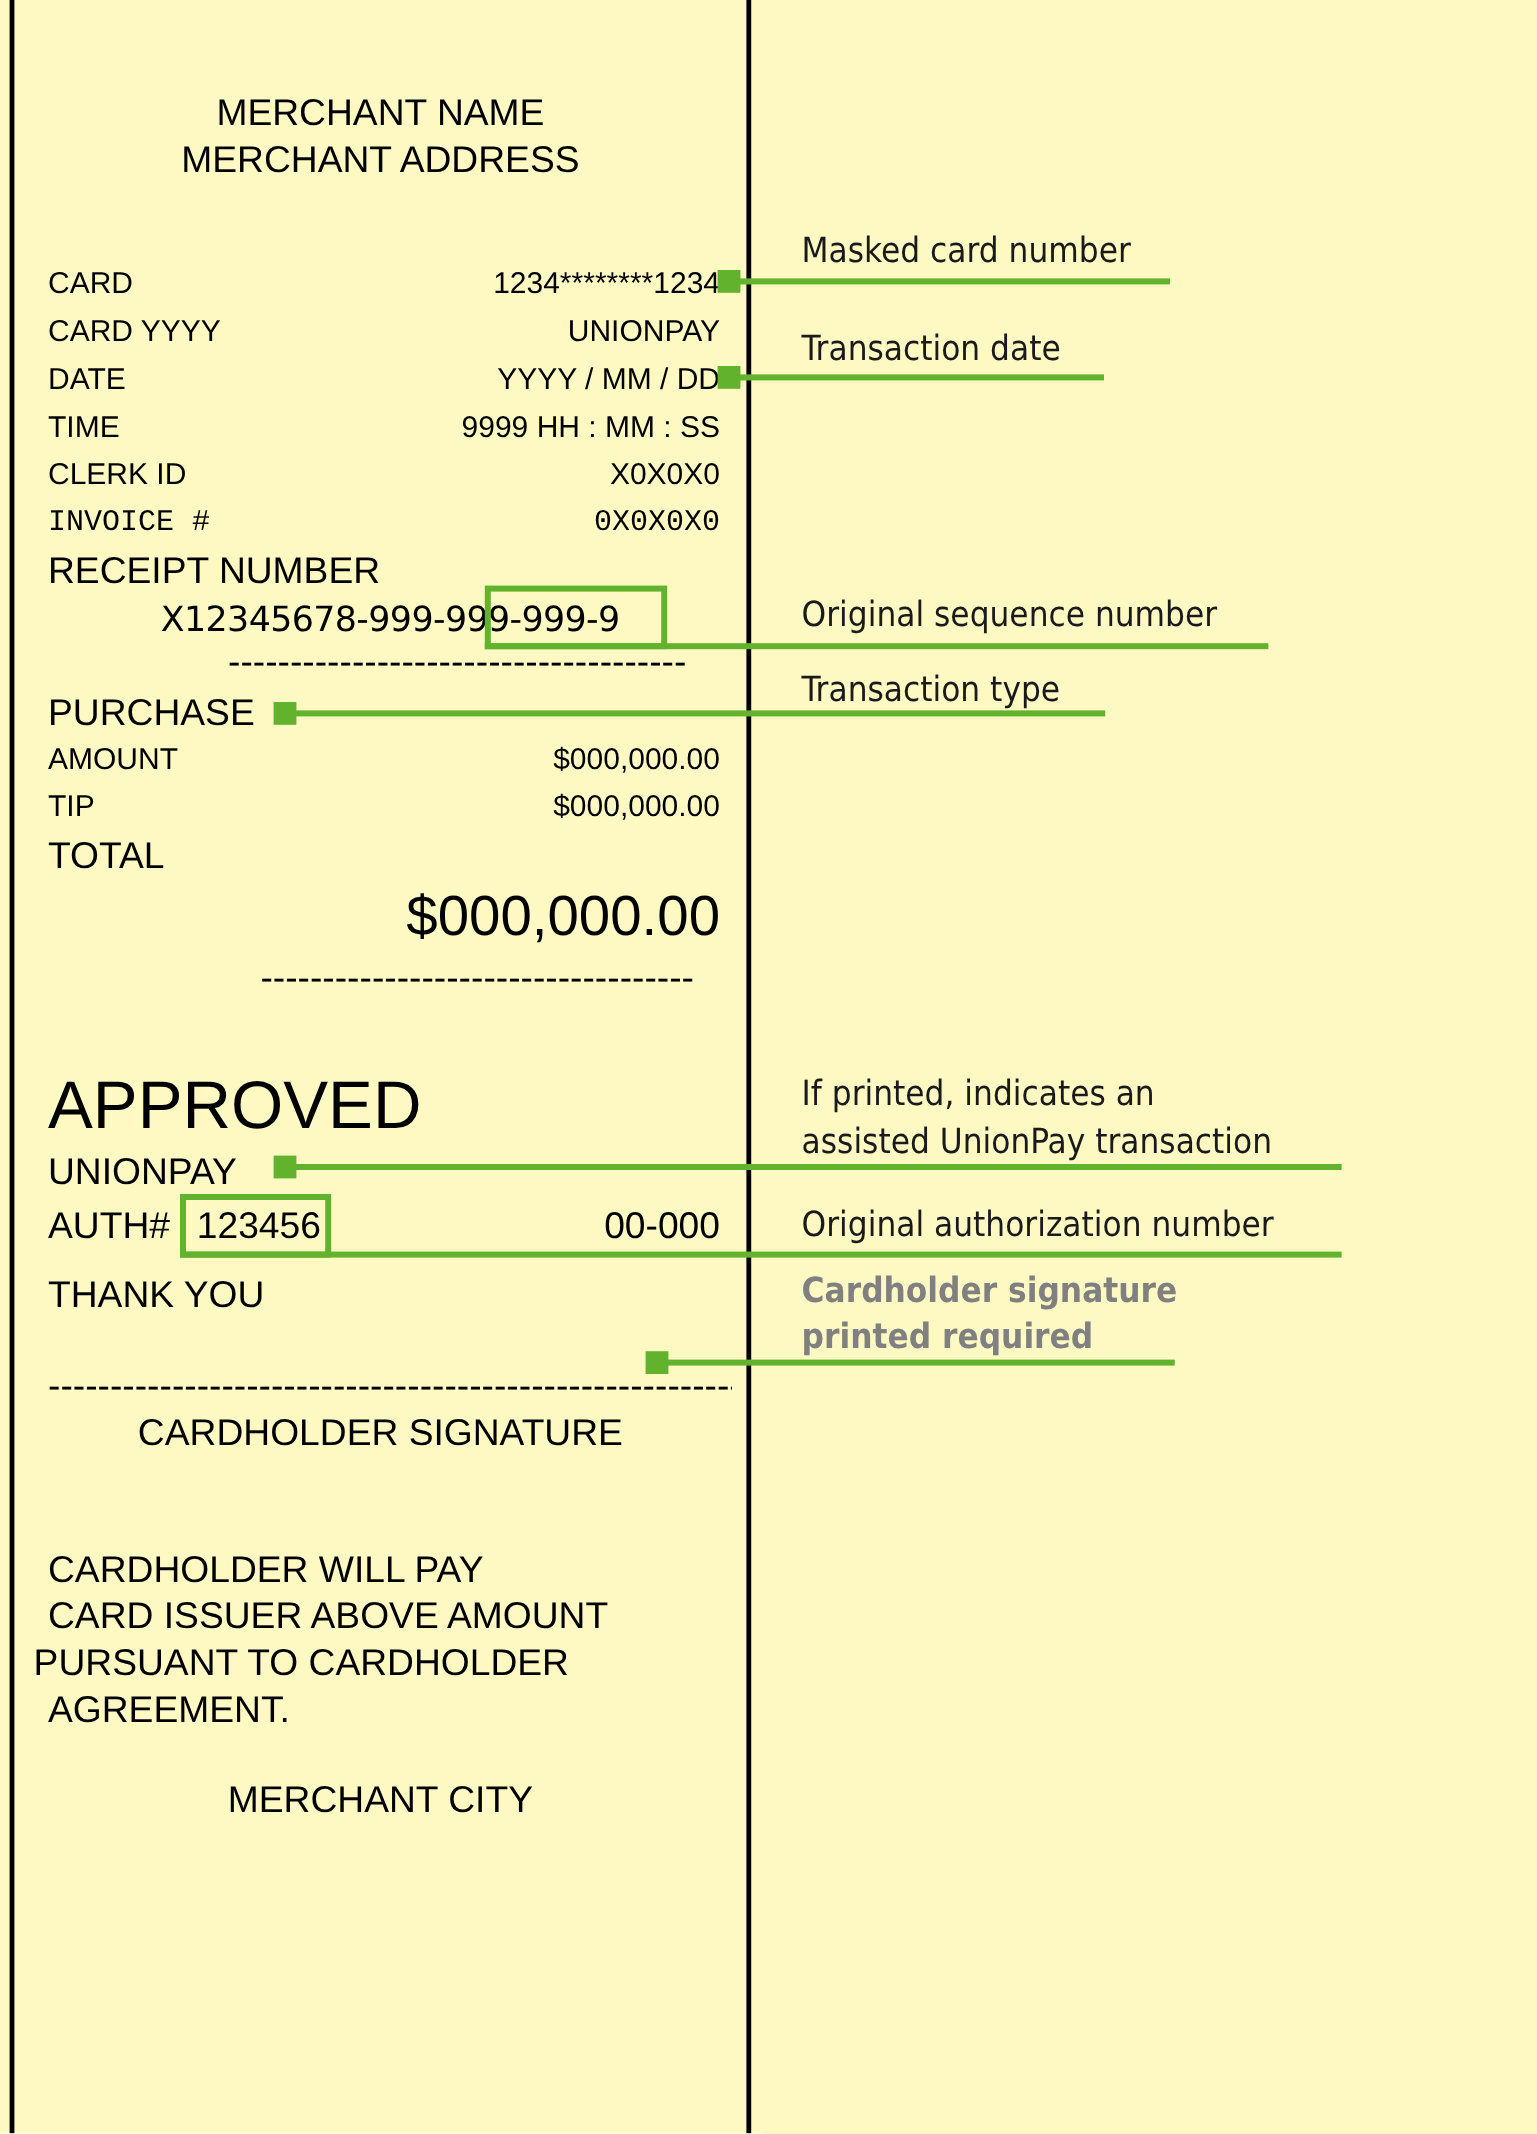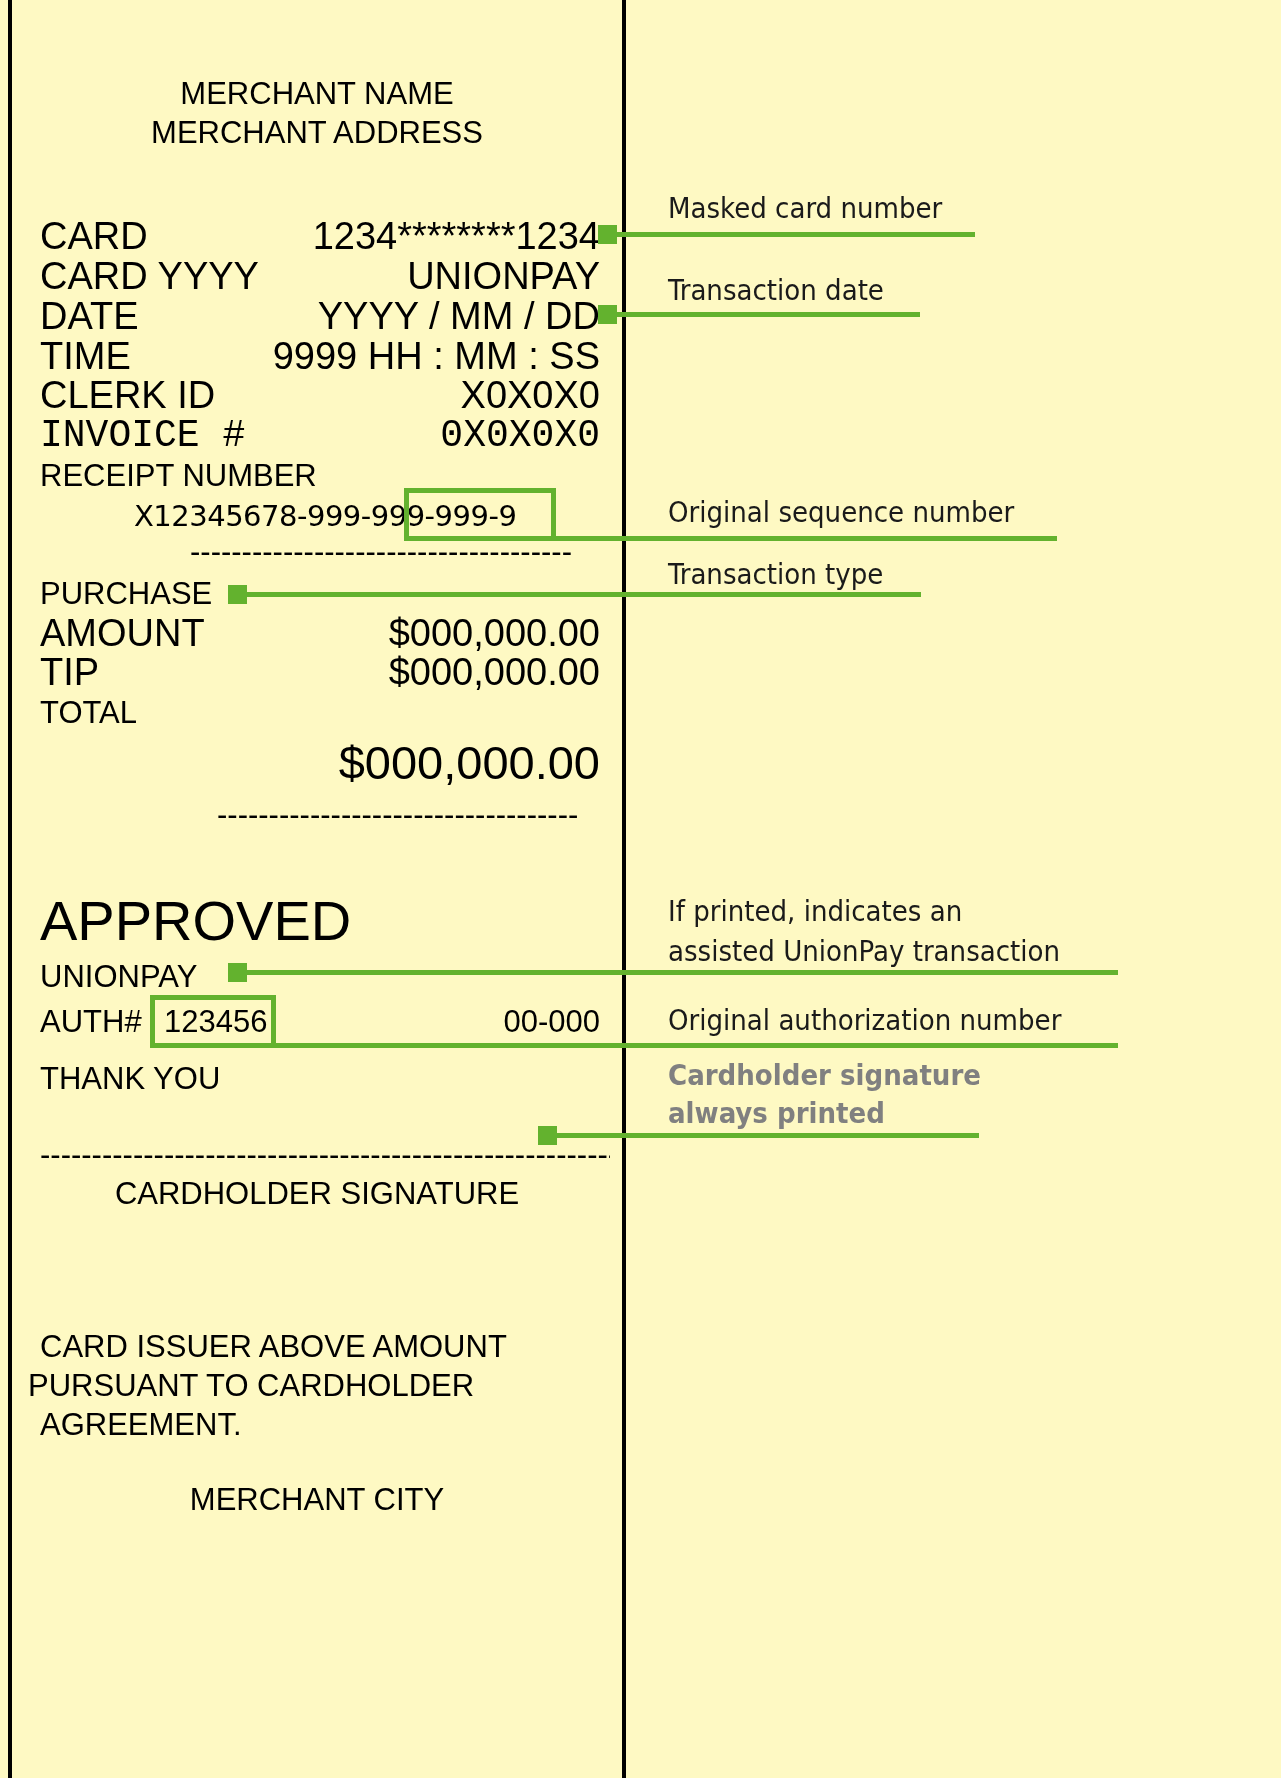--- a/index.html
+++ b/index.html
@@ -49,21 +49,21 @@
     line-height: 39px;
     white-space: pre;
   }
 
   
   .row {
     position: absolute;
     left: 28px;
     width: 560px;
     height: 39px;
-    font-size: 38px;
+    font-size: 25px;
     line-height: 39px;
   }
   .row .lbl {
     position: absolute;
     left: 0;
     top: 0;
     white-space: pre;
   }
   .row .val {
     position: absolute;
@@ -202,20 +202,21 @@
 
     <div class="rcpt-line" style="left:28px; top:1002px;">AUTH#</div>
     <div class="rcpt-line" style="left:152px; top:1002px;">123456</div>
     <div class="rcpt-line" style="left:0px; top:1002px; width:588px; text-align:right;">00-000</div>
 
     <div class="rcpt-line" style="left:28px; top:1059px;">THANK YOU</div>
 
     <div class="dashrule" style="left:28px; top:1140px; width:570px;">---------------------------------------------------------</div>
     <div class="center-line" style="top:1174px;">CARDHOLDER SIGNATURE</div>
 
+    <div class="rcpt-line" style="left:28px; top:1288px;">CARDHOLDER WILL PAY</div>
     <div class="rcpt-line" style="left:28px; top:1327px;">CARD ISSUER ABOVE AMOUNT</div>
     <div class="rcpt-line" style="left:16px; top:1366px;">PURSUANT TO CARDHOLDER</div>
     <div class="rcpt-line" style="left:28px; top:1405px;">AGREEMENT.</div>
 
     <div class="center-line" style="top:1480px;">MERCHANT CITY</div>
   </div>
 
   <div class="hl-box" style="left:404px; top:488px; width:152px; height:53px;"></div>
   <div class="hl-box" style="left:150px; top:995px; width:126px; height:53px;"></div>
 
@@ -245,15 +246,15 @@
   <div class="anno" style="left:668px; top:494px;">Original sequence number</div>
 
   <div class="anno" style="left:668px; top:556px;">Transaction type</div>
 
   <div class="anno" style="left:668px; top:893px;">If printed, indicates an</div>
   <div class="anno" style="left:668px; top:933px;">assisted UnionPay transaction</div>
 
   <div class="anno" style="left:668px; top:1002px;">Original authorization number</div>
 
   <div class="anno grey" style="left:668px; top:1057px;">Cardholder signature</div>
-  <div class="anno grey" style="left:668px; top:1095px;">always printed</div>
+  <div class="anno grey" style="left:668px; top:1095px;">printed required</div>
 
 </div>
 
 </body></html>

